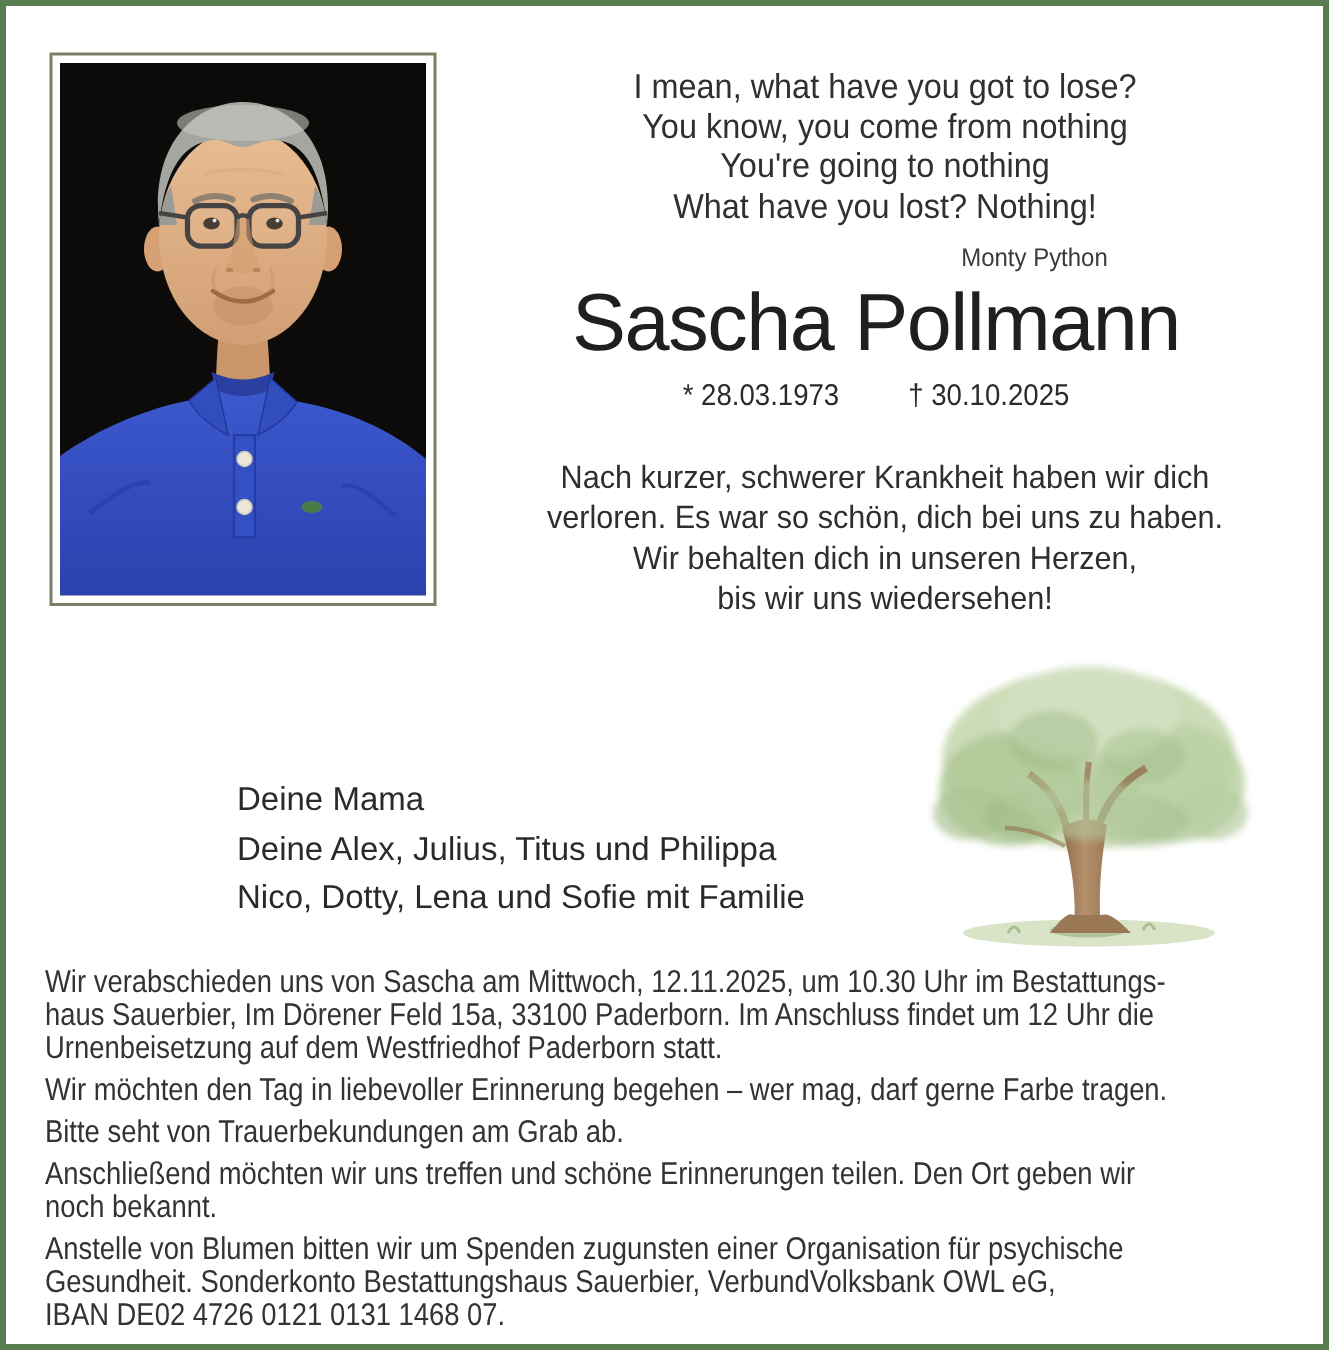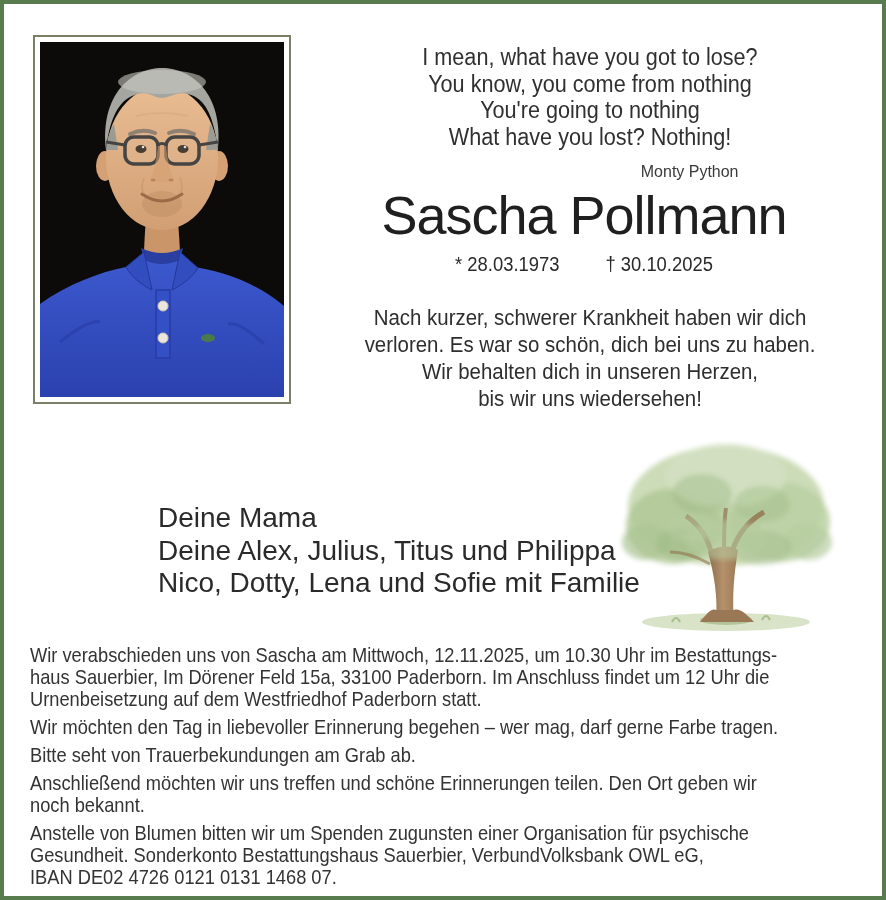--- a/index.html
+++ b/index.html
@@ -56,22 +56,22 @@
 
   
   .condolence{
     position:absolute;left:258px;top:301px;width:656px;
     text-align:center;font-size:21.5px;line-height:27px;
     transform:scaleX(.95);transform-origin:50% 0;color:#2e2e2e;
   }
 
   
   .mourners{
-    position:absolute;left:154px;top:498px;
-    font-size:28px;line-height:32.5px;color:#2a2a2a;
+    position:absolute;left:154px;top:513px;
+    font-size:22px;line-height:32.5px;color:#2a2a2a;
   }
 
   
   .tree{position:absolute;left:608px;top:420px;width:228px;height:214px;}
 
   
   .announcements{
     position:absolute;left:26px;top:640px;width:952px;
     font-size:21px;line-height:22px;
     transform:scaleX(.87);transform-origin:0 0;color:#333;

